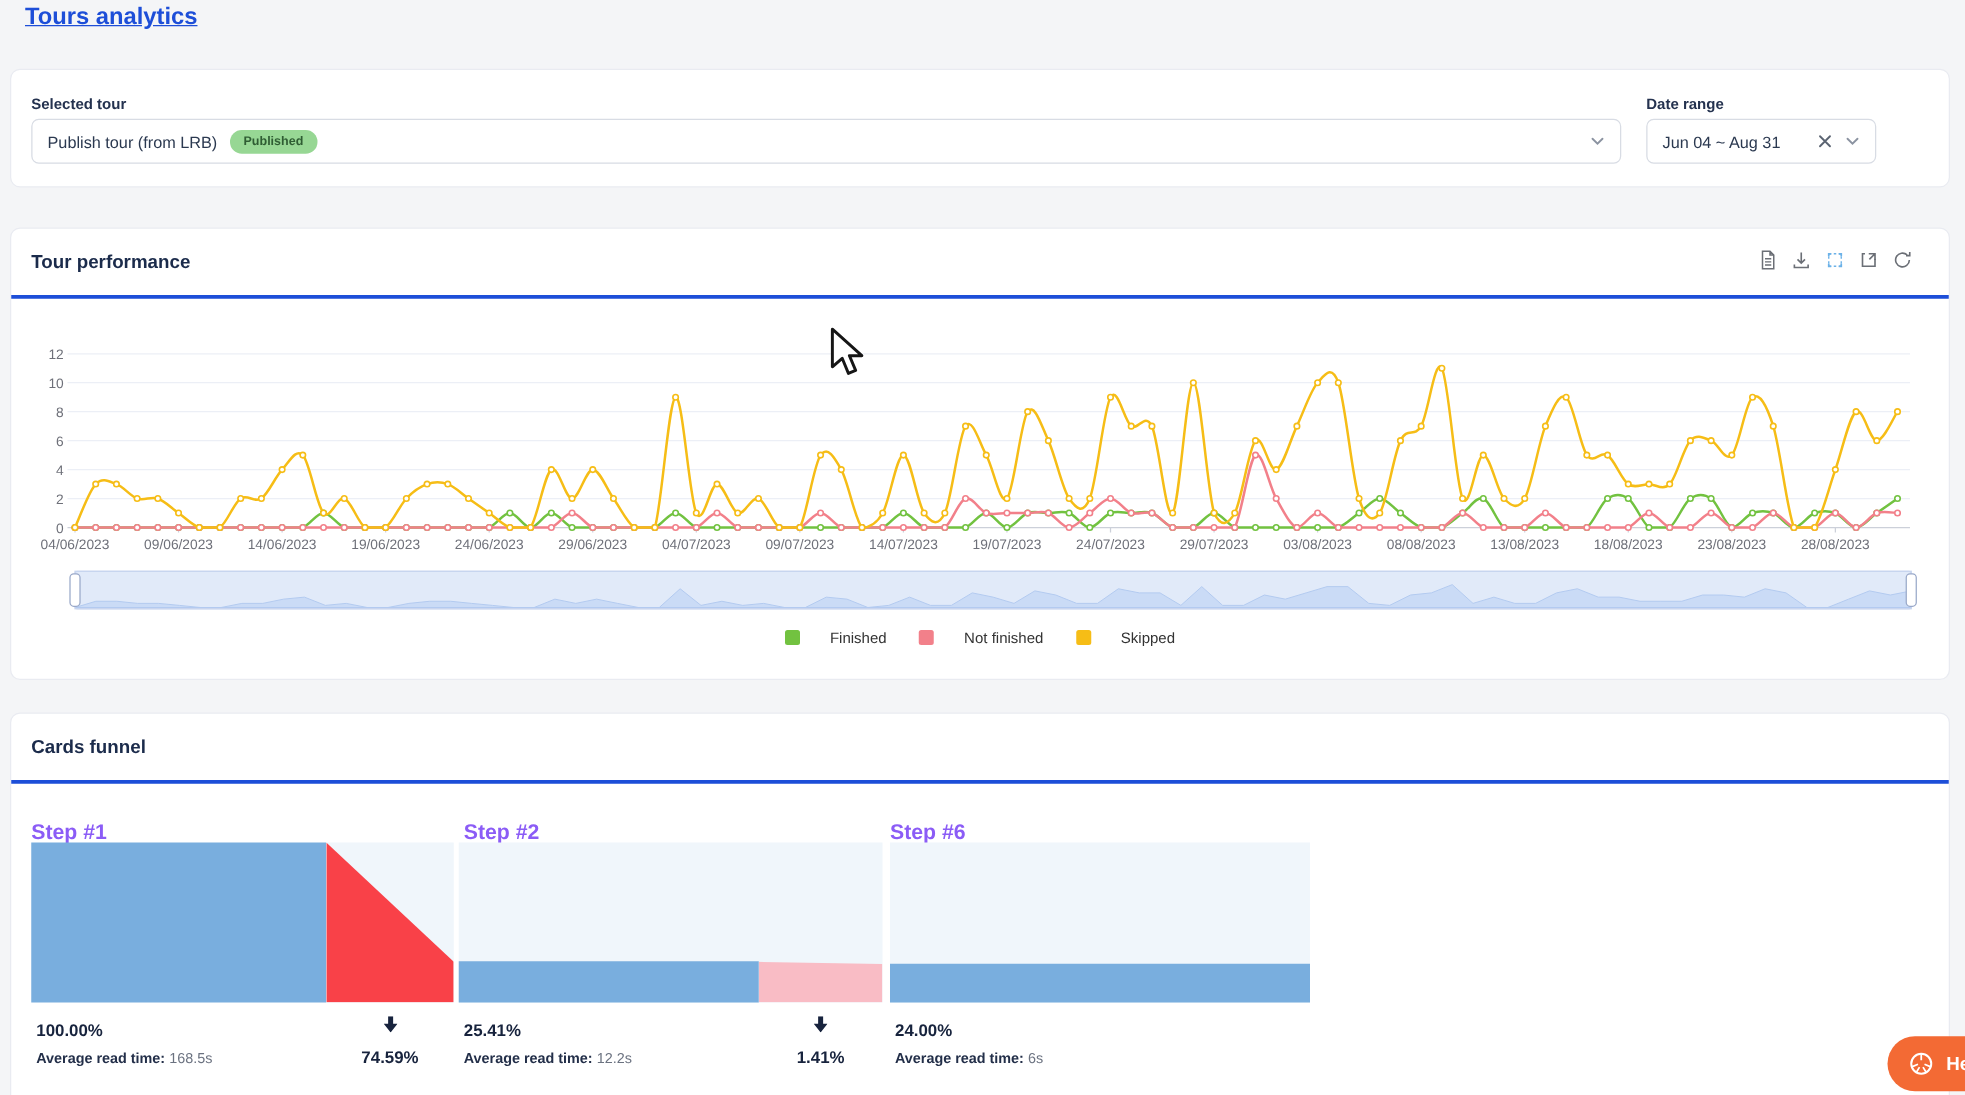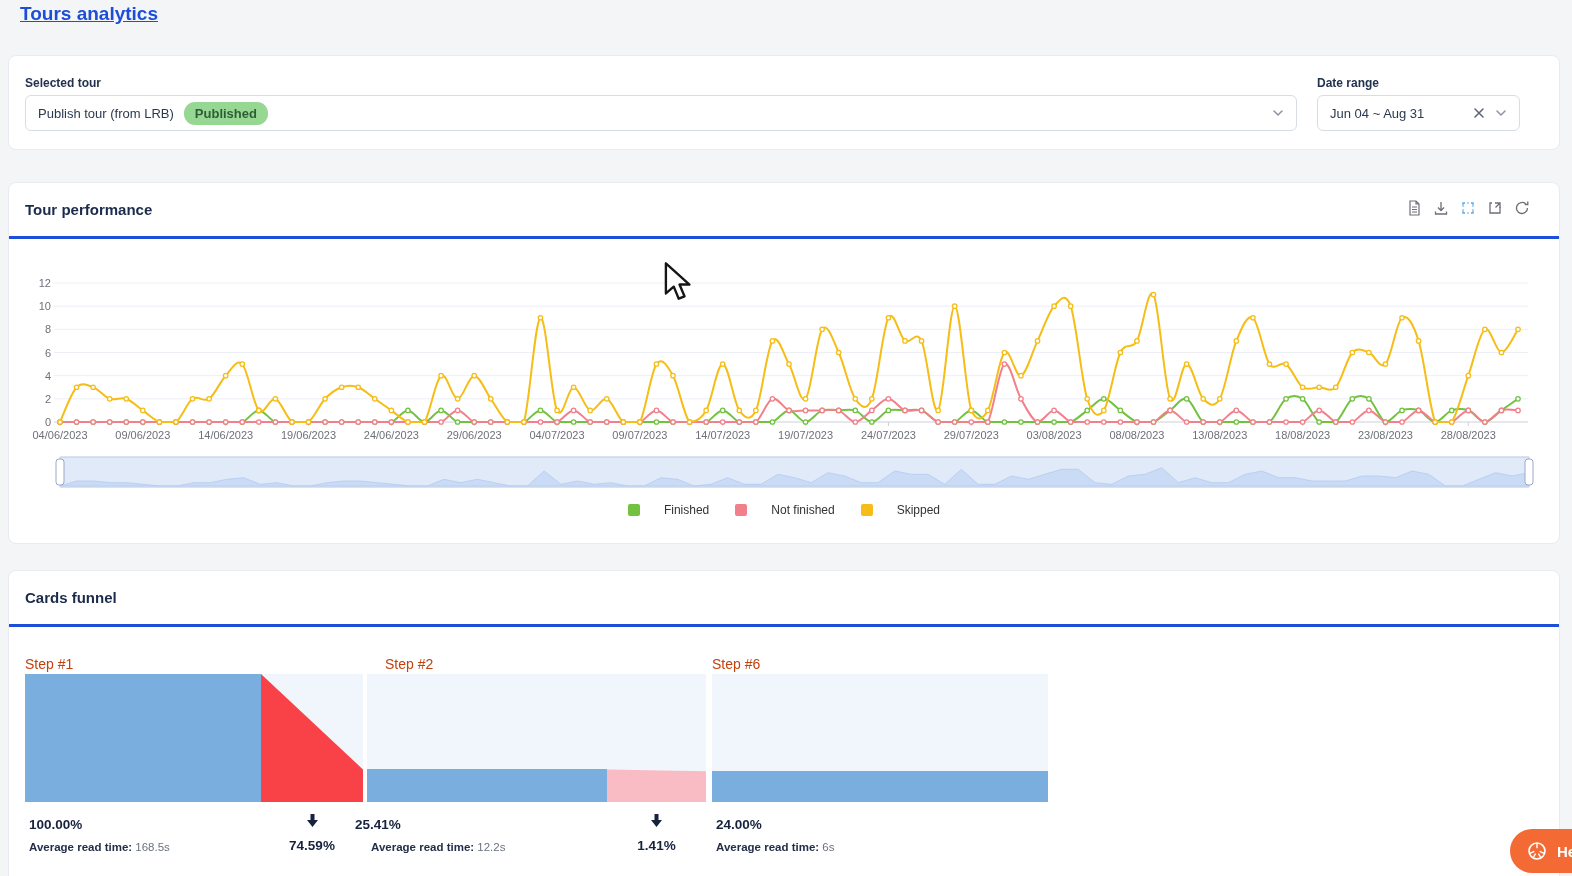--- a/index.html
+++ b/index.html
@@ -28,44 +28,44 @@
   .field-label {
     position:absolute; top:20px; font-size:12px; font-weight:700; color:#24324f;
   }
   .select-box {
     position:absolute; top:39px; height:36px;
     border:1px solid #d8dce4; border-radius:6px; background:#fff;
     display:flex; align-items:center; padding:12px 12px; cursor:pointer;
     font-size:13px; color:#2b3950;
   }
   #tour-select { left:16px; width:1272px; }
-  #date-select { left:1308px; width:203px; }
+  #date-select { left:1308px; width:184px; }
   .badge {
     margin-left:10px; background:#97d794; color:#2f5d33;
-    font-size:13px; font-weight:700; padding:4px 11px; border-radius:11px;
+    font-size:10px; font-weight:700; padding:4px 11px; border-radius:11px;
   }
   .box-spacer { flex:1; }
   .ctl-icon { display:flex; align-items:center; color:#8b93a1; margin-left:10px; }
   
   #perf-panel { top:182px; height:362px; }
   #chart-toolbar {
     position:absolute; top:16px; right:28px; display:flex; gap:9px;
   }
   .tb-icon { width:18px; height:18px; cursor:pointer; display:block; }
   #perf-svg { position:absolute; left:0; top:56px; }
   #legend-row {
     position:absolute; left:0; top:320px; width:100%;
     display:flex; justify-content:center; gap:26px;
   }
   .legend-item { display:flex; align-items:center; gap:24px; cursor:pointer; }
   .legend-swatch { width:12px; height:12px; border-radius:2px; display:inline-block; }
   .legend-item span:last-child { font-size:12px; color:#333; }
   
   #funnel-panel { top:570px; height:340px; }
-  .step-label { position:absolute; top:85px; font-size:14px; font-weight:400; color:#c2410c; }
+  .step-label { position:absolute; top:85px; font-size:17px; font-weight:700; color:#8b5cf6; }
   .funnel-block { position:absolute; top:103px; height:128px; }
   .funnel-bar { position:absolute; left:0; bottom:0; width:100%; }
   .pct-label { position:absolute; top:246px; font-size:13.5px; font-weight:700; color:#17233d; }
   .avg-label { position:absolute; top:270px; font-size:11.5px; color:#6b7280; }
   .avg-label b { color:#232f49; font-weight:700; }
   .drop-caption { position:absolute; top:242px; text-align:center; }
   .drop-caption .pct { display:block; margin-top:7px; font-size:13.5px; font-weight:700; color:#17233d; }
   
   #help-button {
     position:absolute; left:1510px; top:829px; height:44px; width:120px;
@@ -479,21 +479,21 @@
       <span class="legend-swatch" style="background: rgb(246, 189, 22);"></span>
       <span>Skipped</span>
     </div>
   </div>
 </div>
 
 <div class="panel" id="funnel-panel">
   <div class="panel-header">Cards funnel</div>
 
   <div class="step-label" style="left:16px">Step #1</div>
-  <div class="step-label" style="left:376px">Step #2</div>
+  <div class="step-label" style="left:362px">Step #2</div>
   <div class="step-label" style="left:703px">Step #6</div>
 
   <div class="funnel-block" id="f-bar1-wrap" style="left:16px; width:236px;">
     <div class="funnel-bar" id="f-bar1" style="height: 100%; background: rgb(121, 174, 222);"></div>
   </div>
   <div class="funnel-block" id="f-drop1" style="left: 252px; width: 102px; background: rgb(240, 246, 251);">
     <div class="funnel-bar" id="f-drop1-poly" style="height: 100%; background: rgb(249, 65, 72); clip-path: polygon(0px 0%, 100% 74.59%, 100% 100%, 0px 100%);"></div>
   </div>
 
   <div class="funnel-block" id="f-track2" style="left: 358px; width: 339px; background: rgb(240, 246, 251);">
@@ -507,21 +507,21 @@
 
   <div class="pct-label" style="left:20px">100.00%</div>
   <div class="avg-label" style="left:20px"><b>Average read time:</b> <span>168.5s</span></div>
   <div class="drop-caption" style="left:252px; width:102px;">
     <svg width="11" height="13" viewBox="0 0 11 13">
         <path d="M3.5 0h4v6h3.5L5.5 13 0 6h3.5z" fill="#17233d"></path>
       </svg>
     <span class="pct">74.59%</span>
   </div>
 
-  <div class="pct-label" style="left:346px">25.41%</div>
+  <div class="pct-label" style="left:362px">25.41%</div>
   <div class="avg-label" style="left:362px"><b>Average read time:</b> <span>12.2s</span></div>
   <div class="drop-caption" style="left:598px; width:99px;">
     <svg width="11" height="13" viewBox="0 0 11 13">
         <path d="M3.5 0h4v6h3.5L5.5 13 0 6h3.5z" fill="#17233d"></path>
       </svg>
     <span class="pct">1.41%</span>
   </div>
 
   <div class="pct-label" style="left:707px">24.00%</div>
   <div class="avg-label" style="left:707px"><b>Average read time:</b> <span>6s</span></div>

